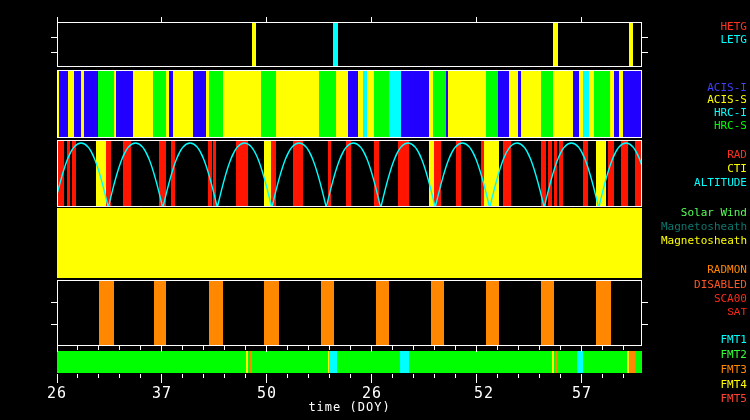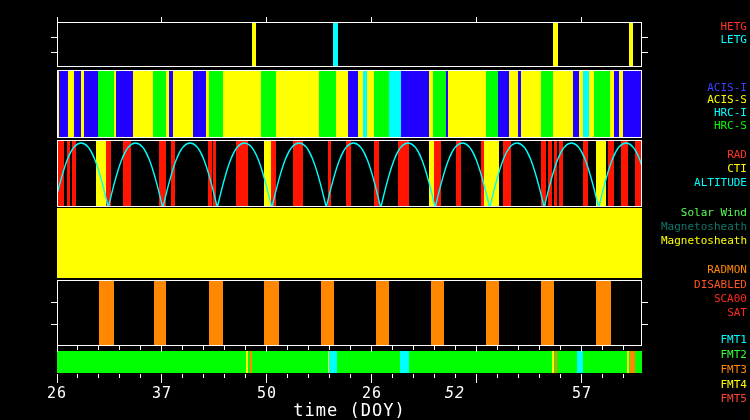--- a/index.html
+++ b/index.html
@@ -4,21 +4,21 @@
 <style>
   html,body{margin:0;padding:0;background:#000;}
   #screen{position:relative;width:750px;height:420px;background:#000;overflow:hidden;
           font-family:"DejaVu Sans Mono", monospace;}
   .band{position:absolute;box-sizing:border-box;overflow:hidden;}
   .band.bordered{border:1px solid #ffffff;}
   .seg{position:absolute;top:0;height:100%;}
   .tick{position:absolute;background:#ffffff;}
   .xlab{position:absolute;color:#ffffff;font-size:15px;letter-spacing:1px;transform:translateX(-50%);}
   .legend-label{position:absolute;right:3px;font-size:11px;white-space:pre;letter-spacing:0px;}
-  #axis-title{position:absolute;color:#ffffff;font-size:17px;letter-spacing:1px;transform:translateX(-50%);}
+  #axis-title{position:absolute;color:#ffffff;font-size:12px;letter-spacing:1px;transform:translateX(-50%);}
   #updated{position:absolute;color:#f2f2f2;font-size:13.5px;white-space:pre;letter-spacing:-0.4px;}
   svg{position:absolute;left:0;top:0;}
 </style>
 </head>
 <body>
 
 <div id="screen">
   <div id="bands">
       <div class="band bordered" style="left: 57px; top: 22px; width: 585px; height: 45px; background: rgb(0, 0, 0);">
         <div class="seg" style="left: 194.02px; width: 3.98959px; background: rgb(255, 255, 0);"></div>
@@ -211,40 +211,40 @@
       <div class="tick" style="left: 51px; top: 302px; width: 6px; height: 1px;"></div>
       <div class="tick" style="left: 642px; top: 302px; width: 6px; height: 1px;"></div>
       <div class="tick" style="left: 51px; top: 324px; width: 6px; height: 1px;"></div>
       <div class="tick" style="left: 642px; top: 324px; width: 6px; height: 1px;"></div>
     </div>
   <div id="xlabels">
       <div class="xlab" style="left: 57px; top: 384px;">26</div>
       <div class="xlab" style="left: 161.989px; top: 384px;">37</div>
       <div class="xlab" style="left: 266.978px; top: 384px;">50</div>
       <div class="xlab" style="left: 371.968px; top: 384px;">26</div>
-      <div class="xlab" style="left: 455px; top: 384px; font-style: italic;">52</div>
+      <div class="xlab" style="left: 484px; top: 384px;">52</div>
       <div class="xlab" style="left: 581.946px; top: 384px;">57</div>
     </div>
   <div id="axis-title" style="left: 349.5px; top: 400px;">time (DOY)</div>
   <div id="legend">
       <div class="legend-label" style="top: 20px; color: rgb(255, 48, 32);">HETG</div>
       <div class="legend-label" style="top: 33px; color: rgb(0, 255, 255);">LETG</div>
       <div class="legend-label" style="top: 81px; color: rgb(64, 64, 255);">ACIS-I</div>
       <div class="legend-label" style="top: 93px; color: rgb(255, 255, 0);">ACIS-S</div>
       <div class="legend-label" style="top: 106px; color: rgb(0, 255, 255); text-align: right;">HRC-I</div>
       <div class="legend-label" style="top: 119px; color: rgb(0, 255, 0);">HRC-S</div>
       <div class="legend-label" style="top: 148px; color: rgb(255, 48, 32);">RAD</div>
       <div class="legend-label" style="top: 162px; color: rgb(255, 255, 0);">CTI</div>
       <div class="legend-label" style="top: 176px; color: rgb(0, 255, 255);">ALTITUDE</div>
       <div class="legend-label" style="top: 206px; color: rgb(85, 255, 85);">Solar Wind</div>
       <div class="legend-label" style="top: 220px; color: #0f766e;">Magnetosheath</div>
       <div class="legend-label" style="top: 234px; color: rgb(255, 255, 0);">Magnetosheath</div>
       <div class="legend-label" style="top: 263px; color: rgb(255, 136, 0);">RADMON</div>
       <div class="legend-label" style="top: 278px; color: rgb(255, 85, 34);">DISABLED</div>
       <div class="legend-label" style="top: 292px; color: rgb(255, 42, 26);">SCA00</div>
-      <div class="legend-label" style="top: 306px; color: rgb(255, 42, 26);">SAT</div>
+      <div class="legend-label" style="top: 306px; color: rgb(255, 42, 26); font-family: Liberation Mono, monospace;">SAT</div>
       <div class="legend-label" style="top: 333px; color: rgb(0, 255, 255);">FMT1</div>
       <div class="legend-label" style="top: 348px; color: rgb(51, 255, 51);">FMT2</div>
       <div class="legend-label" style="top: 363px; color: rgb(255, 136, 0);">FMT3</div>
       <div class="legend-label" style="top: 378px; color: rgb(255, 255, 0);">FMT4</div>
       <div class="legend-label" style="top: 392px; color: rgb(255, 68, 51);">FMT5</div>
     </div>
 </div>
 
 </body></html>

